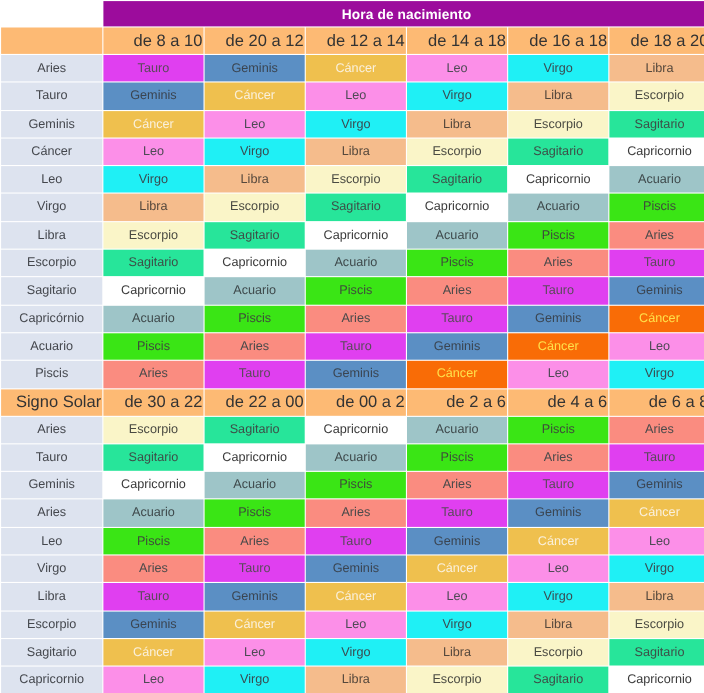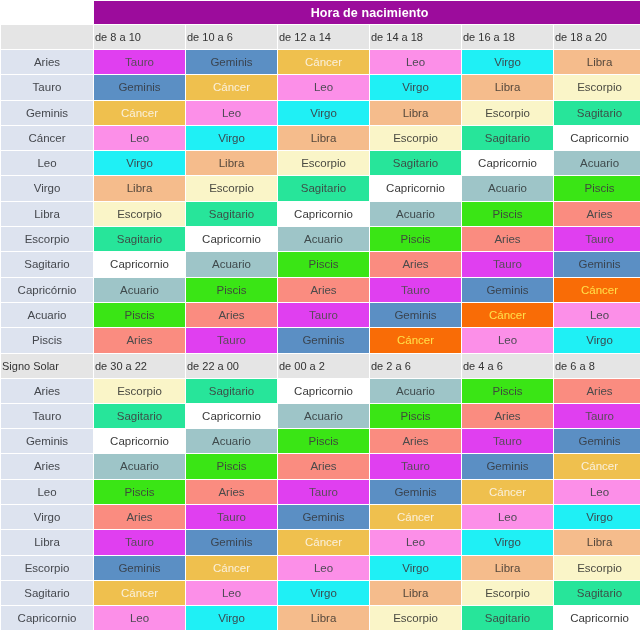--- a/index.html
+++ b/index.html
@@ -36,25 +36,25 @@
     text-align: center;
     font-size: 12.5px;
     height: 21px;
     letter-spacing: 0.1px;
   }
   tr.title-row td.title-spacer {
     background: #ffffff;
   }
 
   tr.hdr-row td {
-    background: #e5e5e5;
+    background: #fdba74;
     color: #333333;
-    text-align: left;
+    text-align: right;
     height: 22px;
-    font-size: 11px;
+    font-size: 15px;
   }
 
   tr.data-row td {
     height: 22.3px;
     text-align: center;
     vertical-align: middle;
     line-height: 22.3px;
     white-space: nowrap;
     overflow: hidden;
   }
@@ -93,21 +93,21 @@
         <col class="data-col">
     </colgroup>
     <tbody>
       <tr class="title-row">
         <td class="title-spacer"></td>
         <td class="title-cell" colspan="6">Hora de nacimiento</td>
       </tr>
       <tr class="hdr-row" id="s1-hdr">
         <td></td>
       <td>de 8 a 10</td>
-          <td>de 10 a 6</td>
+          <td>de 20 a 12</td>
           <td>de 12 a 14</td>
           <td>de 14 a 18</td>
           <td>de 16 a 18</td>
           <td>de 18 a 20</td>
         </tr>
       </tbody>
       <tbody id="s1-body">
         <tr class="data-row">
           <td class="rowlabel">Aries</td>
           <td class="s-tauro">Tauro</td>

